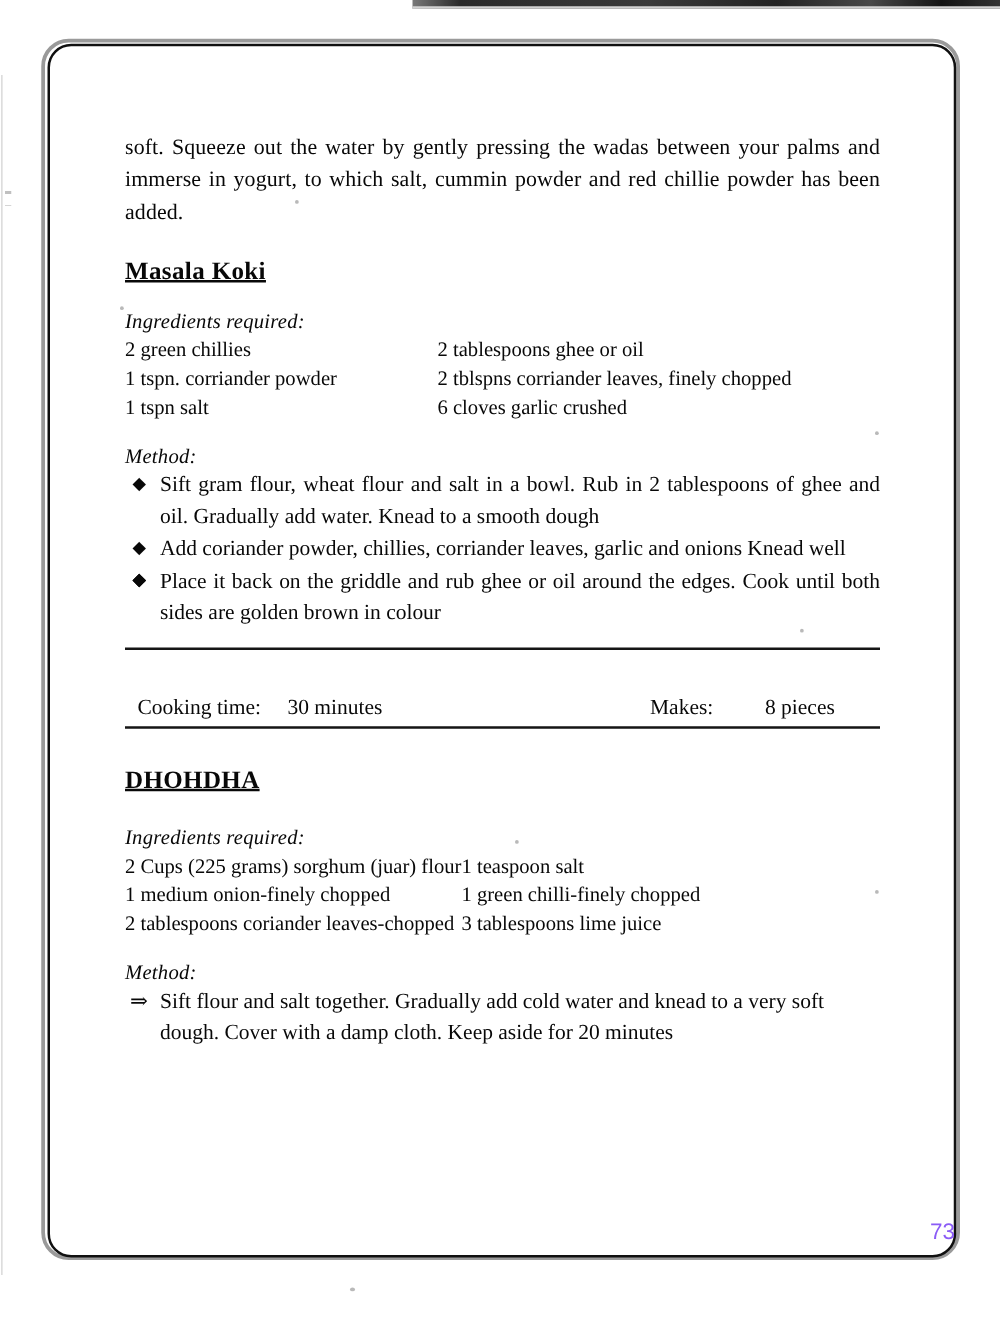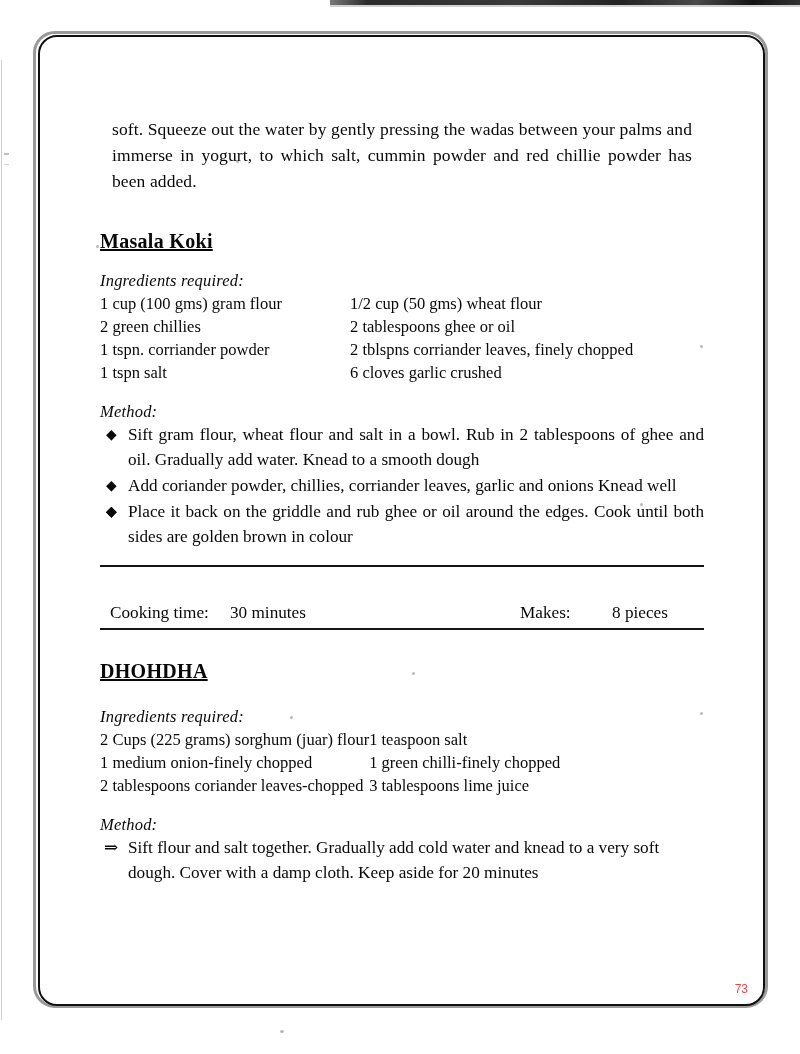--- a/index.html
+++ b/index.html
@@ -87,21 +87,21 @@
     position: absolute;
     left: 100px;
     top: 104px;
     width: 604px;
   }
 
   .para {
     font-size: 17.5px;
     line-height: 26px;
     text-align: justify;
-    margin: 12px;
+    margin: 0;
     letter-spacing: .1px;
     font-family: Liberation Serif, serif;
   }
 
   .recipe-title {
     font-size: 20px;
     font-weight: bold;
     text-decoration: underline;
     letter-spacing: .3px;
     margin: 0;
@@ -170,25 +170,25 @@
     line-height: 26px;
     padding-left: 10px;
   }
   .meta-cell-label   { width: 120px; margin-top: 32px; }
   .meta-cell-value   { width: 290px; }
   .meta-cell-label2  { width: 92px; }
   .meta-cell-value2  { flex: 1; }
 
   .page-number {
     position: absolute;
-    right: 52px;
+    right: 36px;
     bottom: 58px;
-    font-size: 12px;
+    font-size: 18px;
     font-family: "Liberation Sans", sans-serif;
-    color: #ef4444;
+    color: #8b5cf6;
   }
   .gap-m  { height: 18px; }
   .gap-l  { height: 24px; }
   .gap-xl { height: 30px; }
 
   
   .speck {
     position: absolute;
     background: #b9b9b9;
     border-radius: 50%;
@@ -225,24 +225,20 @@
 
       <h2 class="recipe-title">Masala Koki</h2>
 
       <div class="gap-m"></div>
 
       <p class="section-label">Ingredients required:</p>
 
       <table class="ing-table">
         <tbody>
           <tr>
-            <td class="col-a">1 cup (100 gms) gram flour</td>
-            <td class="col-b">1/2 cup (50 gms) wheat flour</td>
-          </tr>
-          <tr>
             <td class="col-a">2 green chillies</td>
             <td class="col-b">2 tablespoons ghee or oil</td>
           </tr>
           <tr>
             <td class="col-a">1 tspn. corriander powder</td>
             <td class="col-b">2 tblspns corriander leaves, finely chopped</td>
           </tr>
           <tr>
             <td class="col-a">1 tspn salt</td>
             <td class="col-b">6 cloves garlic crushed</td>

